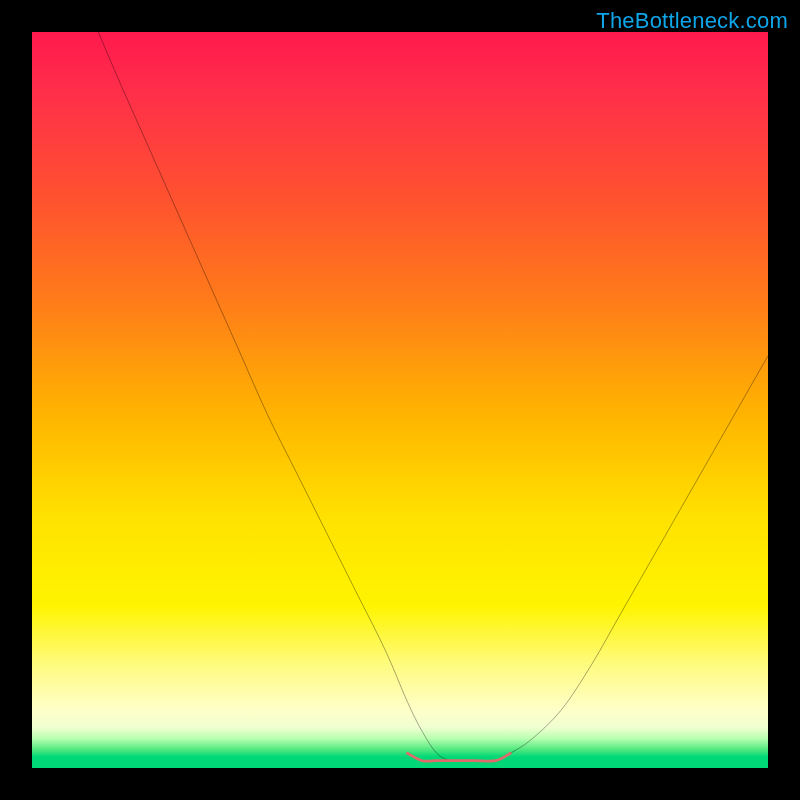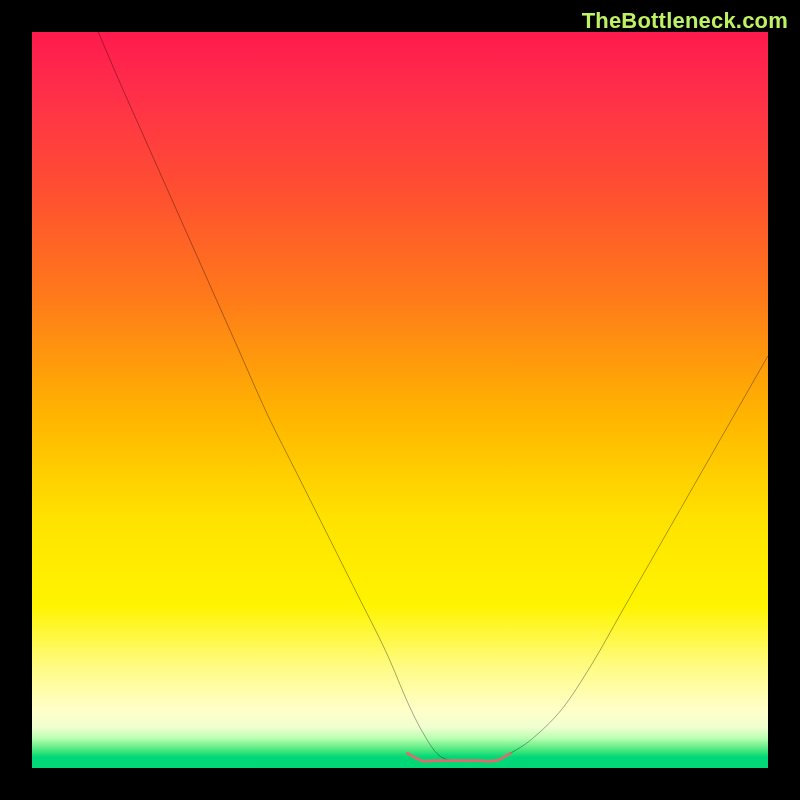--- a/index.html
+++ b/index.html
@@ -41,22 +41,22 @@
   }
   .plot {
     position: absolute;
     inset: 0;
   }
   .watermark {
     position: absolute;
     top: 8px;
     right: 12px;
     font-size: 22px;
-    color: #bef264;
-    font-weight: 700;
+    color: #0ea5e9;
+    font-weight: 400;
     letter-spacing: 0.2px;
   }
 </style>
 </head>
 <body>
 
 <div class="frame">
   <div class="gradient"></div>
   <svg class="plot" viewBox="0 0 100 100" preserveAspectRatio="none">
     <path fill="none" stroke="#000" stroke-width="0.35" vector-effect="non-scaling-stroke" d="M9 0 C 9.5 1.1666666666666667, 10.833333333333334 4.333333333333334, 12 7 C 13.166666666666666 9.666666666666666, 14.666666666666666 13, 16 16 C 17.333333333333332 19, 18.666666666666668 22, 20 25 C 21.333333333333332 28, 22.666666666666668 31, 24 34 C 25.333333333333332 37, 26.666666666666668 40, 28 43 C 29.333333333333332 46, 30.666666666666668 49.166666666666664, 32 52 C 33.333333333333336 54.833333333333336, 34.666666666666664 57.333333333333336, 36 60 C 37.333333333333336 62.666666666666664, 38.666666666666664 65.33333333333333, 40 68 C 41.333333333333336 70.66666666666667, 42.666666666666664 73.33333333333333, 44 76 C 45.333333333333336 78.66666666666667, 46.833333333333336 81.5, 48 84 C 49.166666666666664 86.5, 50.166666666666664 89.16666666666667, 51 91 C 51.833333333333336 92.83333333333333, 52.333333333333336 93.83333333333333, 53 95 C 53.666666666666664 96.16666666666667, 54.333333333333336 97.33333333333333, 55 98 C 55.666666666666664 98.66666666666667, 56.166666666666664 98.83333333333333, 57 99 C 57.833333333333336 99.16666666666667, 59 99, 60 99 C 61 99, 62.166666666666664 99.16666666666667, 63 99 C 63.833333333333336 98.83333333333333, 64.16666666666667 98.5, 65 98 C 65.83333333333333 97.5, 66.83333333333333 97, 68 96 C 69.16666666666667 95, 70.66666666666667 93.66666666666667, 72 92 C 73.33333333333333 90.33333333333333, 74.66666666666667 88.16666666666667, 76 86 C 77.33333333333333 83.83333333333333, 78.66666666666667 81.33333333333333, 80 79 C 81.33333333333333 76.66666666666667, 82.66666666666667 74.33333333333333, 84 72 C 85.33333333333333 69.66666666666667, 86.66666666666667 67.33333333333333, 88 65 C 89.33333333333333 62.666666666666664, 90.66666666666667 60.333333333333336, 92 58 C 93.33333333333333 55.666666666666664, 94.66666666666667 53.333333333333336, 96 51 C 97.33333333333333 48.666666666666664, 99.33333333333333 45.166666666666664, 100 44"></path>

